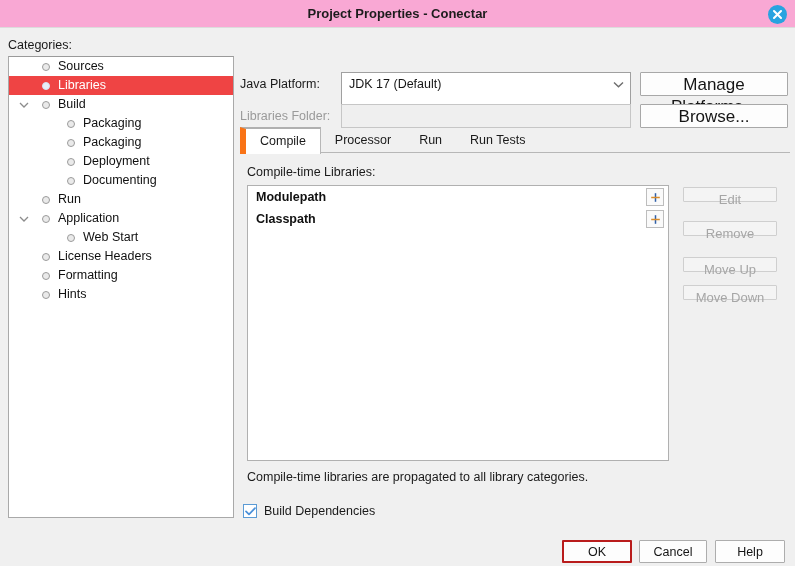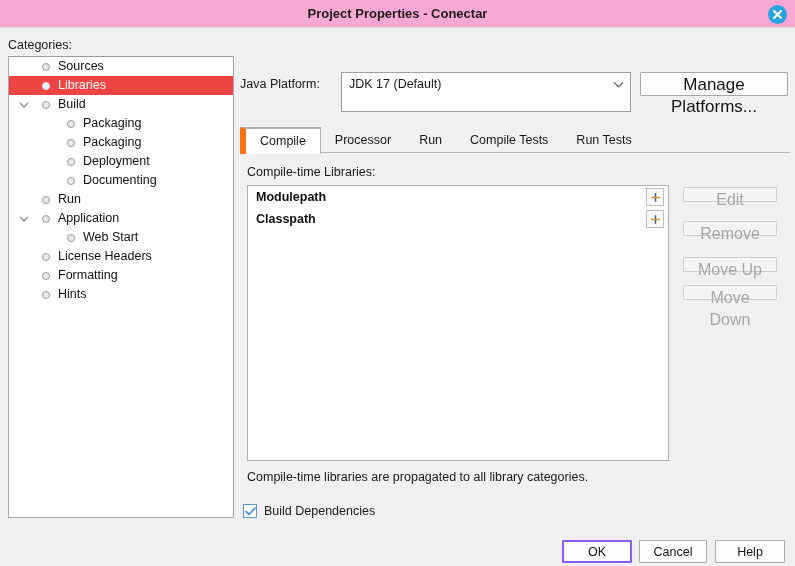--- a/index.html
+++ b/index.html
@@ -296,21 +296,21 @@
   
   .action-btn {
     position: absolute;
     left: 683px;
     width: 94px;
     height: 15px;
     background: #f4f4f4;
     border: 1px solid #cfcfcf;
     box-sizing: border-box;
     font-family: "Liberation Sans", sans-serif;
-    font-size: 16px;
+    font-size: 13px;
     color: #a6a6a6;
     text-align: center;
     line-height: 22px;
     border-radius: 1px;
     cursor: default;
   }
 
   
   .hint-text {
     position: absolute;
@@ -351,21 +351,21 @@
     box-sizing: border-box;
     font-family: "Liberation Sans", sans-serif;
     font-size: 12.5px;
     color: #151515;
     text-align: center;
     line-height: 21px;
     cursor: pointer;
     border-radius: 1px;
   }
   .bottom-btn.default {
-    border: 2px solid #8b5cf6;
+    border: 2px solid #b91c1c;
     line-height: 19px;
   }
   #btn-ok     { left: 562px; width: 70px; }
   #btn-cancel { left: 639px; width: 68px; }
   #btn-help   { left: 715px; width: 70px; }
 </style>
 </head>
 <body>
 
 <div class="titlebar">
@@ -450,27 +450,33 @@
       <span class="combo-value">JDK 17 (Default)</span>
       <span class="combo-arrow">
         <svg width="11" height="7" viewBox="0 0 11 7" aria-hidden="true">
           <path d="M1 1.4 L5.5 5.8 L10 1.4" fill="none" stroke="#6e6e6e" stroke-width="1.4"></path>
         </svg>
       </span>
     </div>
     <button class="side-btn">Manage Platforms...</button>
   </div>
 
+  <div class="form-row">
+    <div class="form-label disabled">Libraries Folder:</div>
+    <div class="textfield">
+      <span></span>
+    </div>
+    <button class="side-btn">Browse...</button>
+  </div>
 </div>
 
 <div class="tabs">
     <div class="tab active"><span>Compile</span></div>
     <div class="tab"><span>Processor</span></div>
     <div class="tab"><span>Run</span></div>
-    <div class="tab"><span>Compile Tests</span></div>
     <div class="tab"><span>Run Tests</span></div>
   </div>
 
 <div class="section-label">Compile-time Libraries:</div>
 <div class="listbox">
     <div class="lib-group">
       <span class="lib-group-title">Modulepath</span>
       <span class="plus-btn">
         <svg width="11" height="11" viewBox="0 0 11 11" aria-hidden="true">
           <path d="M5.5 1.2 V9.8" stroke="#2f5fa8" stroke-width="1.5"></path>

